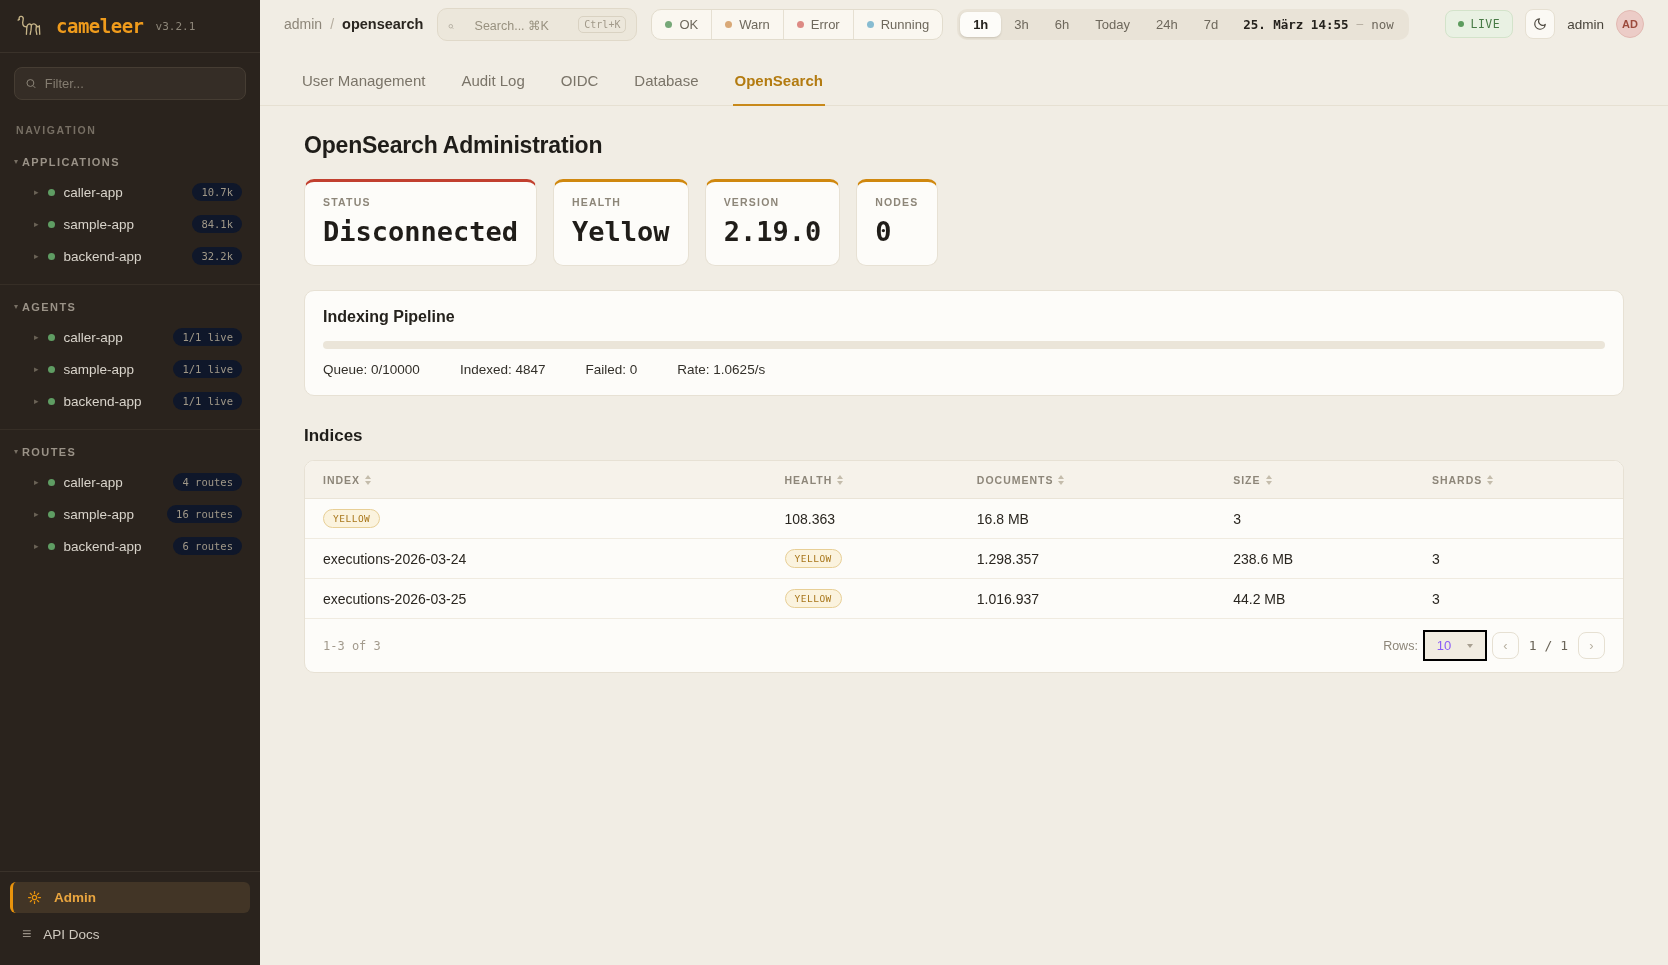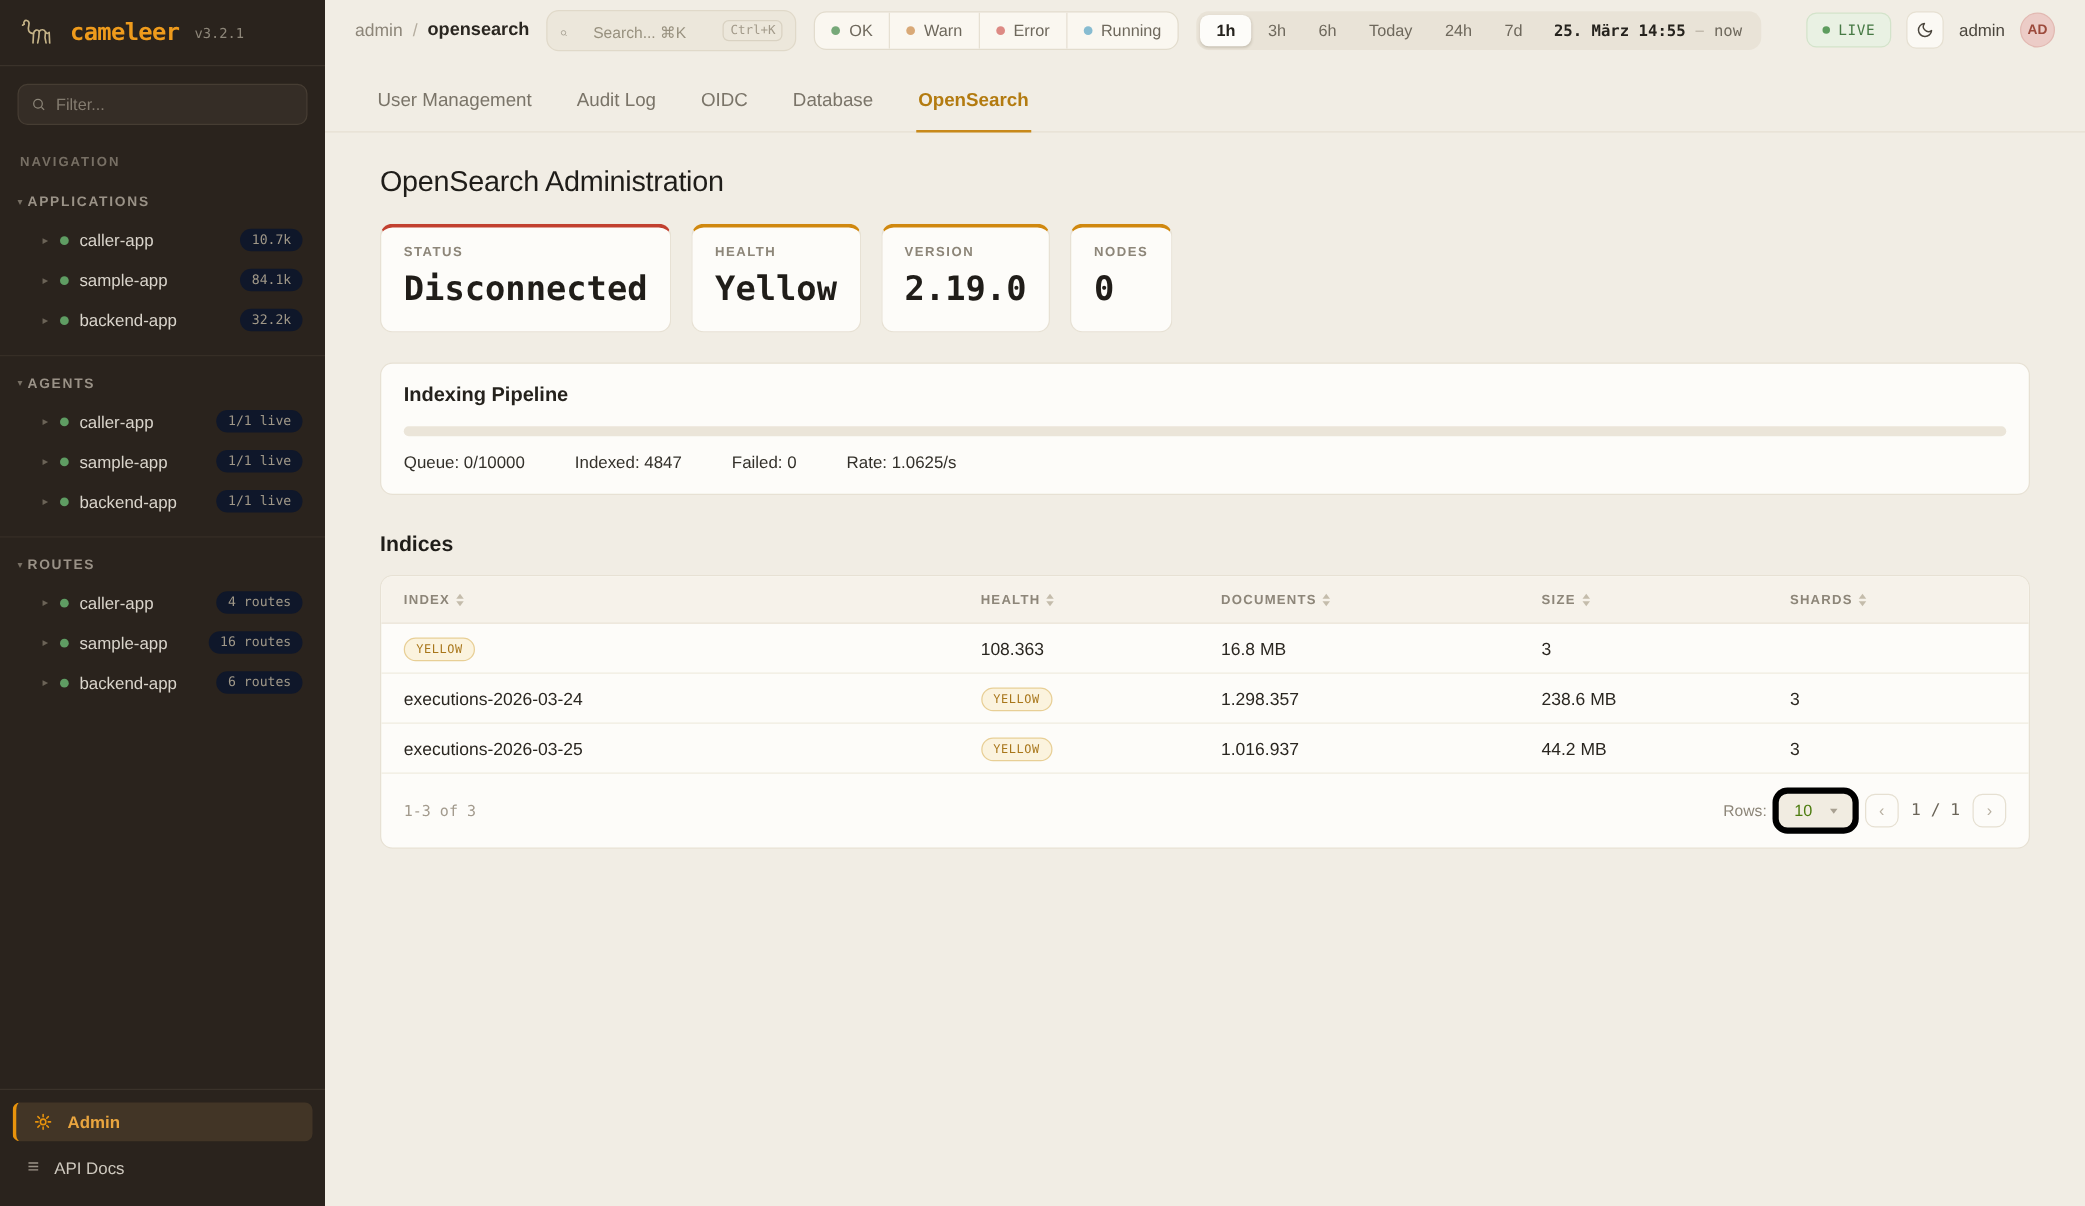--- a/index.html
+++ b/index.html
@@ -67,21 +67,21 @@
   .user-name { font-size:13.5px; color:#4a453c; }
   .avatar { width:28px; height:28px; border-radius:50%; background:#ecccc7; border:1px solid #e2b9b2; color:#9c4a3c; font-size:11px; font-weight:bold; display:flex; align-items:center; justify-content:center; cursor:pointer; }
 
   
   .tabsbar { display:flex; gap:32px; padding:0 40px; border-bottom:1px solid #e6e0d2; height:58px; align-items:flex-end; flex-shrink:0; }
   .tab { font-size:15px; color:#7a7468; padding:10px 2px 15px; cursor:pointer; border-bottom:2px solid transparent; margin-bottom:-1px; white-space:nowrap; }
   .tab.active { color:#b37b10; font-weight:bold; border-bottom-color:#c8891a; }
 
   
   .content { flex:1; padding:26px 44px; overflow:hidden; }
-  .page-title { font-size:23px; font-weight:normal; color:#1f1d19; letter-spacing:-0.2px; }
+  .page-title { font-size:23px; font-weight:bold; color:#1f1d19; letter-spacing:-0.2px; }
 
   .cards-row { display:flex; gap:16px; margin-top:20px; }
   .stat-card { background:#fdfcf9; border:1px solid #e7e1d4; border-top:3px solid #d0880f; border-radius:10px; padding:14px 18px 18px; min-width:80px; }
   .stat-label { font-size:10.5px; letter-spacing:1.2px; color:#8d8679; font-weight:bold; }
   .stat-value { font-family:"DejaVu Sans Mono", monospace; font-size:27px; font-weight:bold; color:#201d19; margin-top:8px; white-space:nowrap; }
 
   .panel { background:#fdfcf9; border:1px solid #e7e1d4; border-radius:10px; }
   .pipeline { margin-top:24px; padding:17px 18px 18px; }
   .pipeline-title { font-size:16px; font-weight:bold; color:#25221d; }
   .progress-track { margin-top:15px; height:8px; border-radius:4px; background:#ebe5d9; overflow:hidden; }
@@ -97,21 +97,21 @@
   .th { display:flex; align-items:center; gap:5px; font-size:10.5px; letter-spacing:1px; color:#8d8679; font-weight:bold; cursor:pointer; }
   .sort { display:inline-flex; flex-direction:column; gap:2px; }
   .sort::before { content:""; border-left:3px solid transparent; border-right:3px solid transparent; border-bottom:4px solid #c4bcab; }
   .sort::after { content:""; border-left:3px solid transparent; border-right:3px solid transparent; border-top:4px solid #c4bcab; }
   .tbody-row { height:40px; border-bottom:1px solid #f0ebe0; font-size:14px; color:#2a2620; cursor:pointer; }
   .health-badge { display:inline-block; font-family:"DejaVu Sans Mono", monospace; font-size:9.5px; letter-spacing:.5px; color:#a8761a; background:#fbf3de; border:1px solid #e8cf96; border-radius:10px; padding:3px 9px; width:fit-content; }
   .tfoot { display:flex; align-items:center; justify-content:space-between; padding:11px 18px; }
   .range-label { font-family:"DejaVu Sans Mono", monospace; font-size:12px; color:#a29a8d; }
   .tfoot-right { display:flex; align-items:center; gap:5px; }
   .rows-label { font-size:12.5px; color:#8d8679; }
-  .rows-select { display:flex; align-items:center; justify-content:space-between; gap:14px; background:#f1ece1; border:5px solid #000000; border-radius:12px; padding:6px 12px; font-size:13px; color:#4d7c0f; cursor:pointer; min-width:64px; }
+  .rows-select { display:flex; align-items:center; justify-content:space-between; gap:14px; background:#f1ece1; border:2px solid #000000; border-radius:0; padding:6px 12px; font-size:13px; color:#8b5cf6; cursor:pointer; min-width:64px; }
   .sel-caret { border-left:3.5px solid transparent; border-right:3.5px solid transparent; border-top:4px solid #a8a091; }
   .pager { display:flex; align-items:center; gap:10px; }
   .pg-btn { width:27px; height:27px; border-radius:8px; border:1px solid #e6e0d2; background:#fdfcf9; color:#b8b0a1; display:flex; align-items:center; justify-content:center; font-size:13px; cursor:pointer; }
   .pg-btn.prev::before { content:"‹"; }
   .pg-btn.next::before { content:"›"; }
   .page-label { font-size:13px; color:#6a6458; font-family:"DejaVu Sans Mono", monospace; }
 </style>
 </head>
 <body>
 

